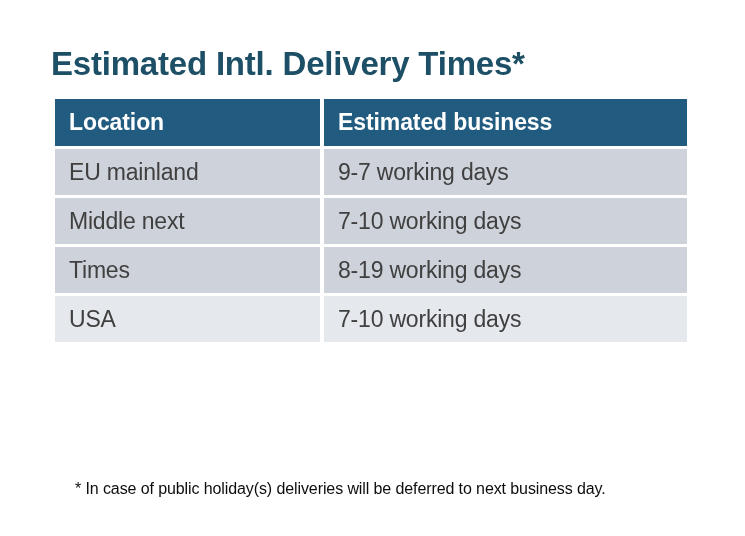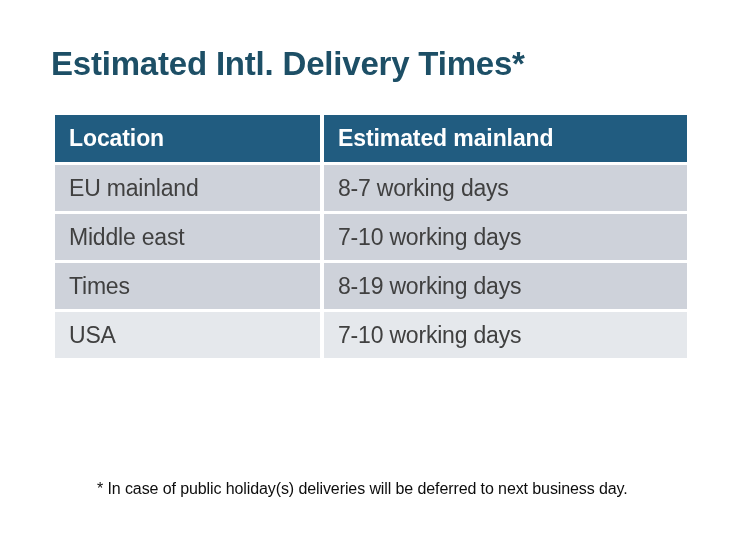--- a/index.html
+++ b/index.html
@@ -33,21 +33,21 @@
     letter-spacing: -0.2px;
     color: #1d4f66;
     white-space: nowrap;
     margin-top: 8px;
   }
 
   
   .delivery-table {
     position: absolute;
     left: 51px;
-    top: 112px;
+    top: 96px;
     width: 640px;
     border-collapse: separate;
     border-spacing: 4px 3px;
     table-layout: fixed;
   }
   .delivery-table th,
   .delivery-table td {
     padding: 0 0 0 14px;
     text-align: left;
     vertical-align: middle;
@@ -81,48 +81,47 @@
   
   .footnote {
     position: absolute;
     left: 75px;
     top: 478px;
     font-size: 16px;
     line-height: 22px;
     color: #0d0d0d;
     letter-spacing: -0.1px;
     white-space: nowrap;
-    margin-left: 22px;
   }
 </style>
 </head>
 <body>
 
 <div class="page">
 
   <h1 class="page-title">Estimated Intl. Delivery Times*</h1>
 
   <table class="delivery-table">
     <colgroup>
       <col class="col-location">
       <col class="col-delivery">
     </colgroup>
     <thead>
       <tr>
         <th>Location</th>
-        <th>Estimated mainland</th>
+        <th>Estimated business</th>
       </tr>
     </thead>
     <tbody>
       <tr class="row-odd">
         <td>EU mainland</td>
-        <td>8-7 working days</td>
+        <td>9-7 working days</td>
       </tr>
       <tr class="row-odd">
-        <td>Middle east</td>
+        <td>Middle next</td>
         <td>7-10 working days</td>
       </tr>
       <tr class="row-odd">
         <td>Times</td>
         <td>8-19 working days</td>
       </tr>
       <tr class="row-even">
         <td>USA</td>
         <td>7-10 working days</td>
       </tr>

